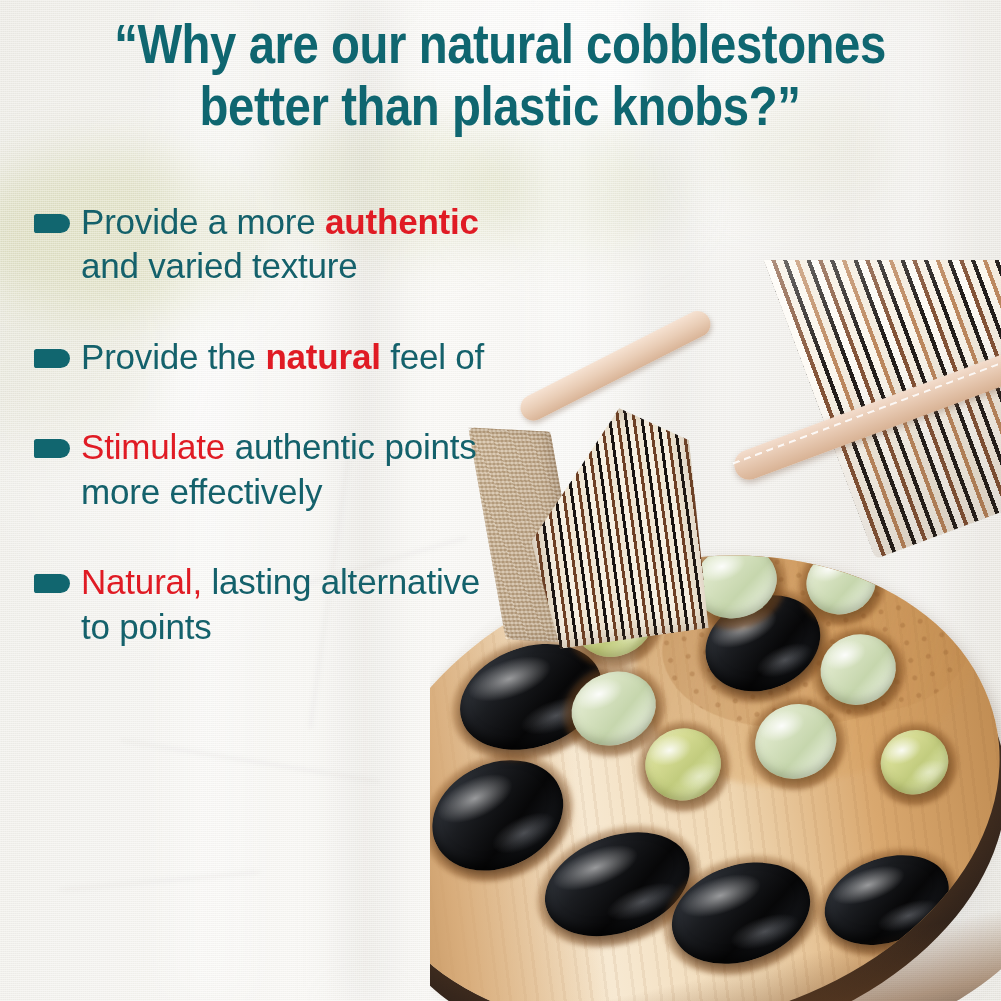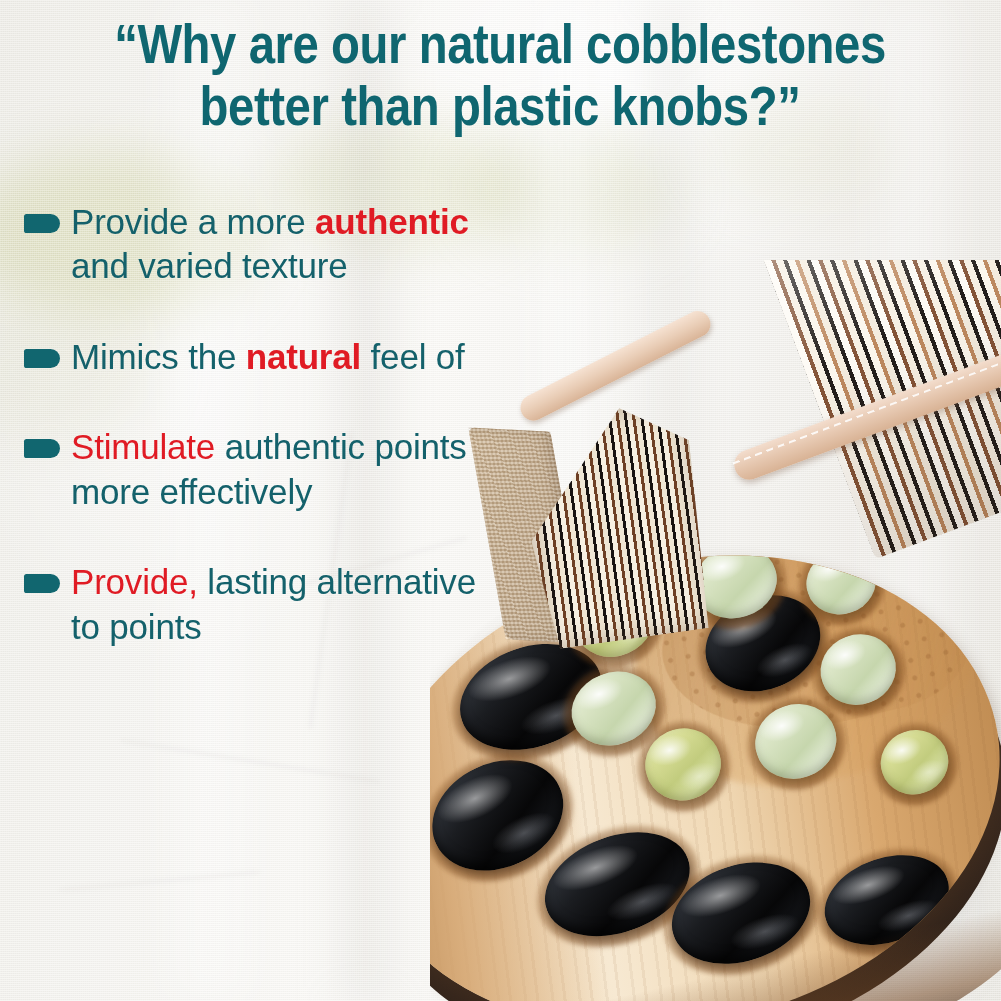--- a/index.html
+++ b/index.html
@@ -47,21 +47,21 @@
 
   
   .headline{position:absolute;left:24px;top:18px;width:952px;text-align:center;
     color:#0f6670;font-weight:bold;line-height:.98;letter-spacing:-.5px;}
   .hl-line{display:block;white-space:nowrap;font-size:54px;
     transform:scaleX(.86);transform-origin:center center;}
   .hl-line.l1{font-size:55px;}
   .hl-line.l2{font-size:55px;margin-top:8px;}
 
   
-  .bullets{position:absolute;left:4px;top:200px;width:640px;}
+  .bullets{position:absolute;left:14px;top:200px;width:640px;}
   .bullet{position:relative;padding-left:67px;margin-bottom:46px;}
   .marker{position:absolute;left:20px;top:14px;width:36px;height:19px;
     background:#11666f;border-radius:3px 11px 11px 3px;}
   .btext{color:#14616b;font-size:35px;line-height:1.27;font-weight:500;
     letter-spacing:-.2px;}
   .btext .em{color:#e01b24;font-weight:bold;}
   .btext .em-lead{color:#e01b24;font-weight:normal;}
 
   
   .photo{position:absolute;left:430px;top:260px;width:571px;height:741px;overflow:hidden;}
@@ -304,34 +304,34 @@
       <span class="marker"></span>
       <div class="btext">
         <span>Provide a more </span><span class="em">authentic</span><span></span><br>
         <span>and varied texture</span>
       </div>
     </div>
 
     <div class="bullet">
       <span class="marker"></span>
       <div class="btext">
-        <span>Mimics the </span><span class="em">natural</span><span> feel of</span><br>
+        <span>Provide the </span><span class="em">natural</span><span> feel of</span><br>
       </div>
     </div>
 
     <div class="bullet">
       <span class="marker"></span>
       <div class="btext">
         <span></span><span class="em-lead">Stimulate</span><span> authentic points</span><br>
         <span>more effectively</span>
       </div>
     </div>
 
     <div class="bullet">
       <span class="marker"></span>
       <div class="btext">
-        <span></span><span class="em-lead">Provide,</span><span> lasting alternative</span><br>
+        <span></span><span class="em-lead">Natural,</span><span> lasting alternative</span><br>
         <span>to points</span>
       </div>
     </div>
 
   </div>
 </div>
 
 </body></html>

